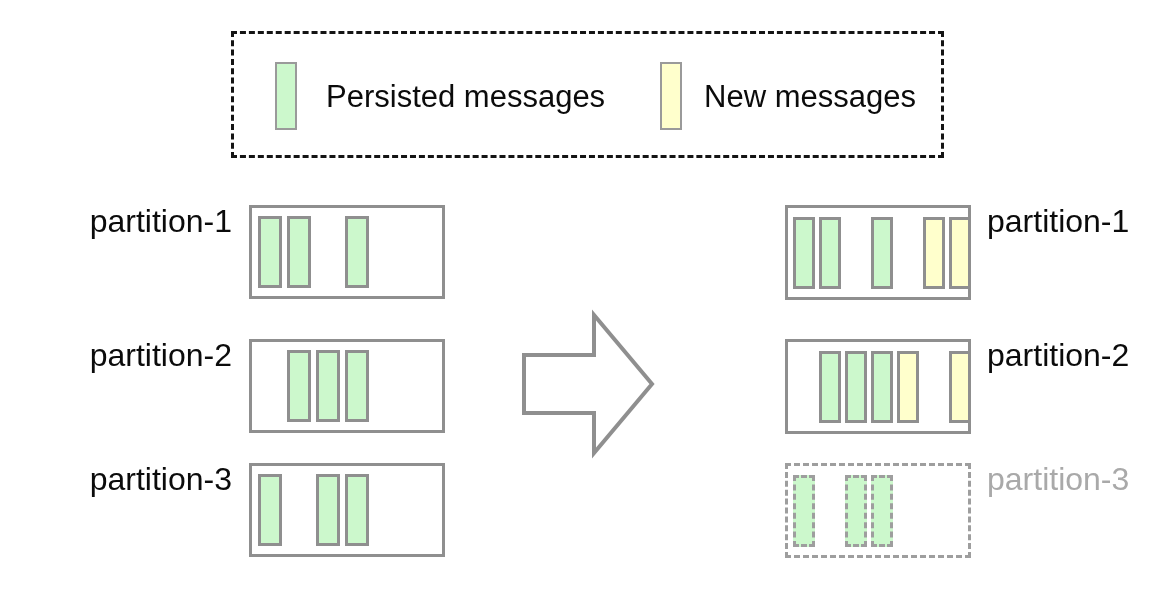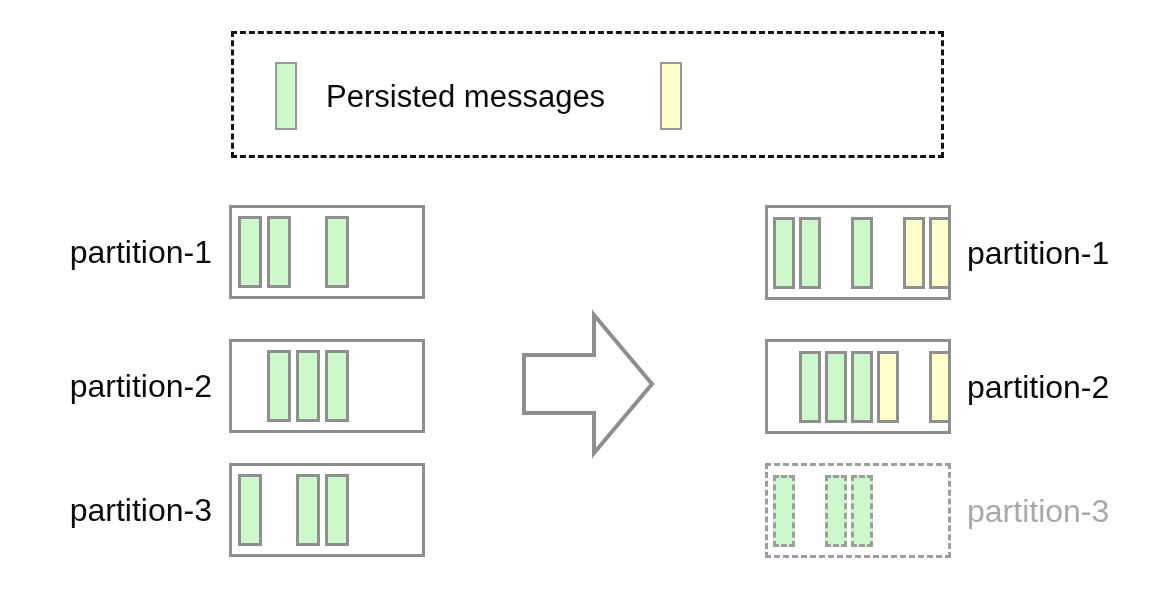--- a/index.html
+++ b/index.html
@@ -50,21 +50,21 @@
   }
   #legend-item-persisted { left: 41px; top: 28px; }
   #legend-item-persisted .legend-label { margin-left: 29px; }
   #legend-item-new { left: 426px; top: 28px; }
   #legend-item-new .legend-label { margin-left: 22px; }
 
   
   .partition-row {
     position: absolute;
     display: flex;
-    align-items: center;
+    padding-left: 20px;
   }
   .partition-label {
     font-size: 32px;
     color: #0b0b0b;
     white-space: nowrap;
     line-height: 1;
   }
   .partition-label.muted { color: #a9a9a9; }
 
   .partition-box {
@@ -139,20 +139,21 @@
 
   <div class="legend-box">
 
     <div class="legend-item" id="legend-item-persisted">
       <span class="legend-swatch persisted" style="background:#ccf8cc"></span>
       <span class="legend-label">Persisted messages</span>
     </div>
 
     <div class="legend-item" id="legend-item-new">
       <span class="legend-swatch new" style="background:#ffffcc"></span>
+      <span class="legend-label">New messages</span>
     </div>
 
   </div>
 
   <div class="partition-row left-row" id="row-left-1">
     <span class="partition-label">partition-1</span>
     <div class="partition-box">
       <div class="slots">
           <div class="slot">
             <div class="msg persisted"></div>

